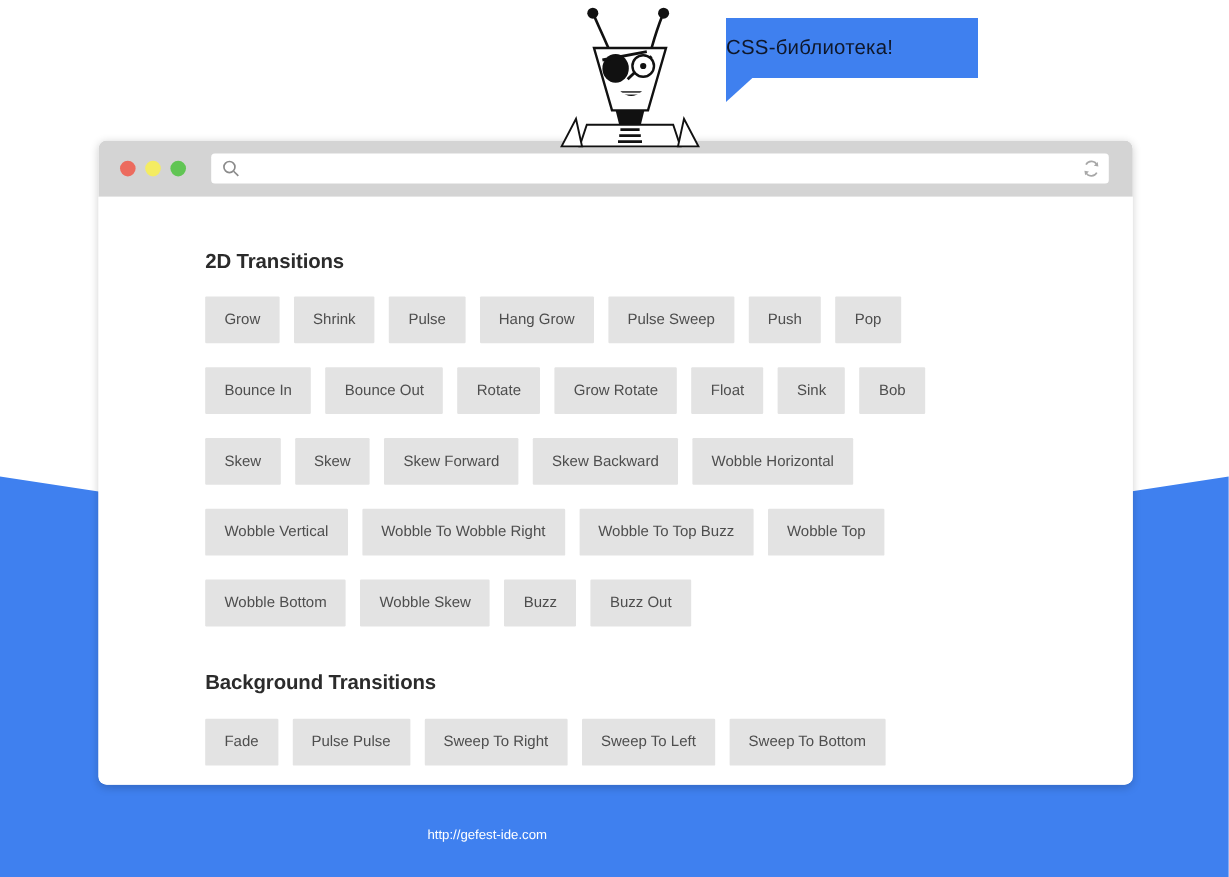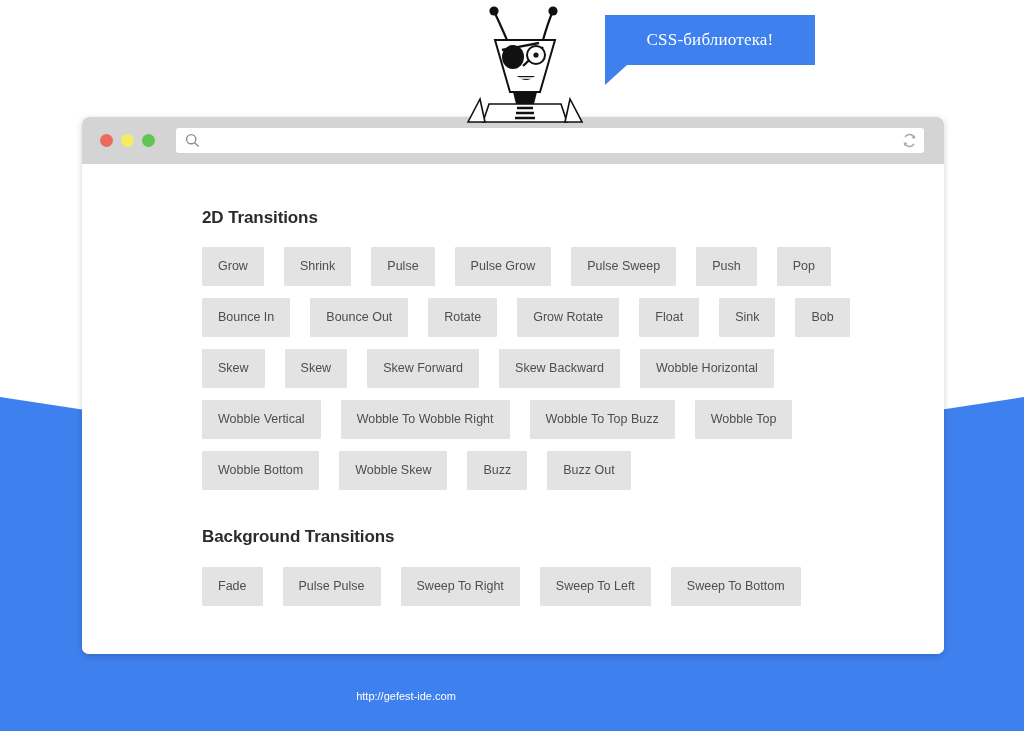--- a/index.html
+++ b/index.html
@@ -32,27 +32,25 @@
     z-index: 3;
   }
   #speech-bubble {
     position: absolute;
     left: 605px; top: 15px;
     width: 210px; height: 50px;
     background: #3f80ef;
     z-index: 3;
   }
   #speech-bubble .bubble-text {
-    color: #ffffff;
+    color: #0f172a;
     font-size: 17px;
     line-height: 50px;
-    text-align: center;
     display: block;
     letter-spacing: 0.2px;
-    font-family: Liberation Serif, serif;
   }
   #bubble-tail {
     position: absolute;
     left: 605px; top: 65px;
     width: 0; height: 0;
     border-left: 0 solid transparent;
     border-top: 20px solid #3f80ef;
     border-right: 22px solid transparent;
     z-index: 3;
   }
@@ -100,40 +98,40 @@
     font-family: "Liberation Sans", sans-serif;
     font-size: 12px;
     color: #4a4a4a;
     background: transparent;
     padding: 0 6px;
   }
   .bar-icon { display: flex; align-items: center; flex: 0 0 auto; }
 
   
   #page-content {
-    padding: 44px 0 0 120px;
+    padding: 44px 0 0 89px;
     background: #ffffff;
     height: 490px;
   }
 
   .section-title {
     font-size: 17px;
     font-weight: bold;
     color: #2b2b2b;
     margin-bottom: 19px;
     letter-spacing: -0.1px;
   }
   #section-background .section-title { margin-bottom: 20px; }
   #section-background { margin-top: 37px; }
 
   .btn-row {
     display: flex;
     flex-wrap: nowrap;
-    gap: 20px;
-    margin-bottom: 12px;
+    gap: 12px;
+    margin-bottom: 20px;
   }
 
   .hover-btn {
     background: #e3e3e3;
     color: #4e4e4e;
     font-size: 12.5px;
     font-family: "Liberation Sans", sans-serif;
     border: none;
     padding: 0 16px;
     height: 39px;
@@ -227,21 +225,21 @@
   </div>
 
   <div id="page-content">
 
     <div id="section-2d">
       <div class="section-title">2D Transitions</div>
       <div class="btn-row">
         <button class="hover-btn">Grow</button>
         <button class="hover-btn">Shrink</button>
         <button class="hover-btn">Pulse</button>
-        <button class="hover-btn">Pulse Grow</button>
+        <button class="hover-btn">Hang Grow</button>
         <button class="hover-btn">Pulse Sweep</button>
         <button class="hover-btn">Push</button>
         <button class="hover-btn">Pop</button>
       </div>
       <div class="btn-row">
         <button class="hover-btn">Bounce In</button>
         <button class="hover-btn">Bounce Out</button>
         <button class="hover-btn">Rotate</button>
         <button class="hover-btn">Grow Rotate</button>
         <button class="hover-btn">Float</button>

